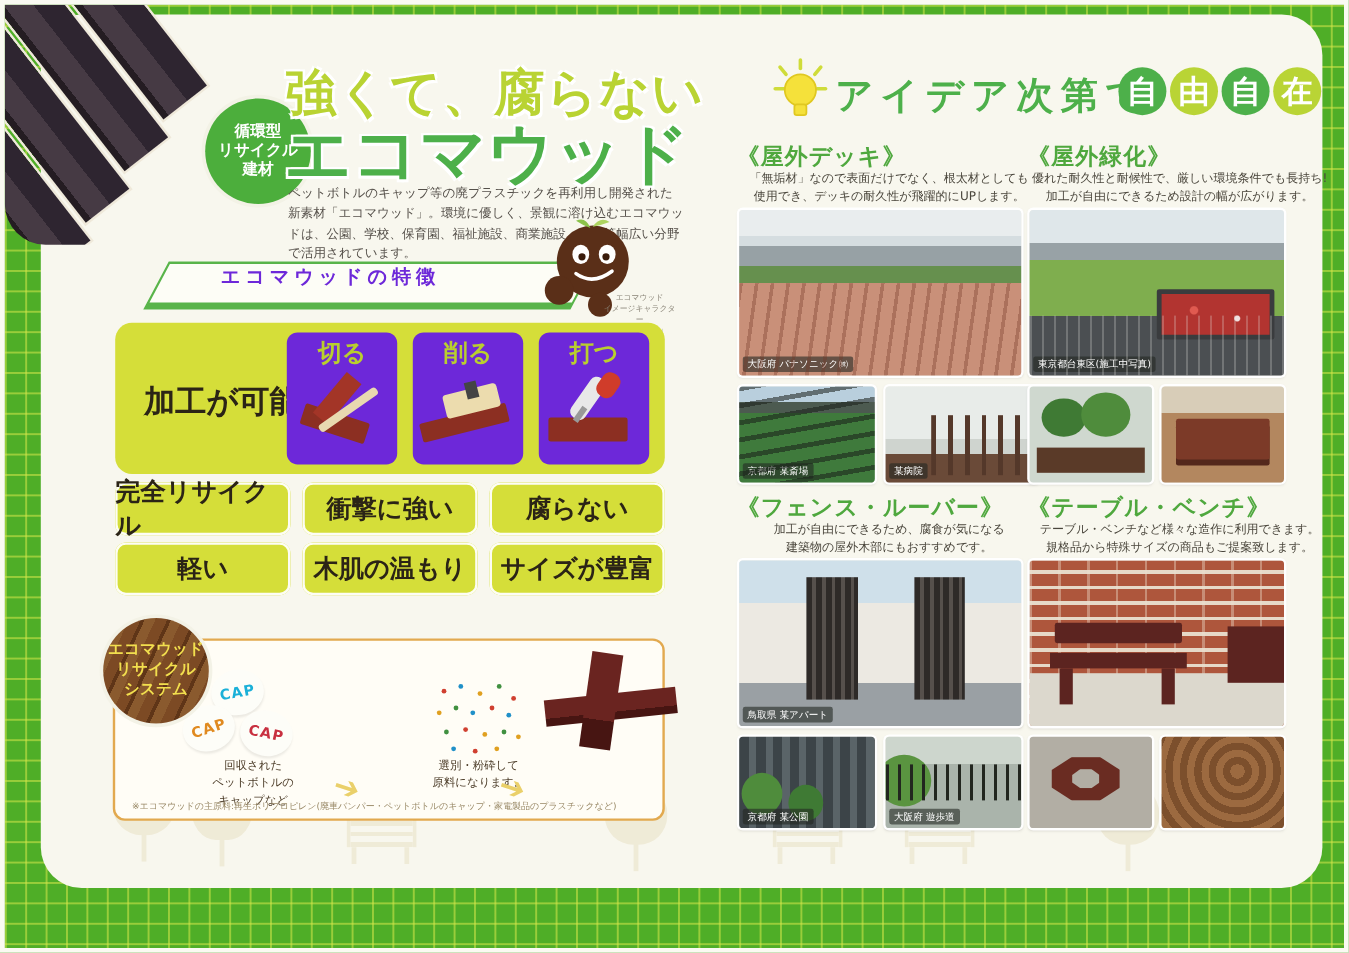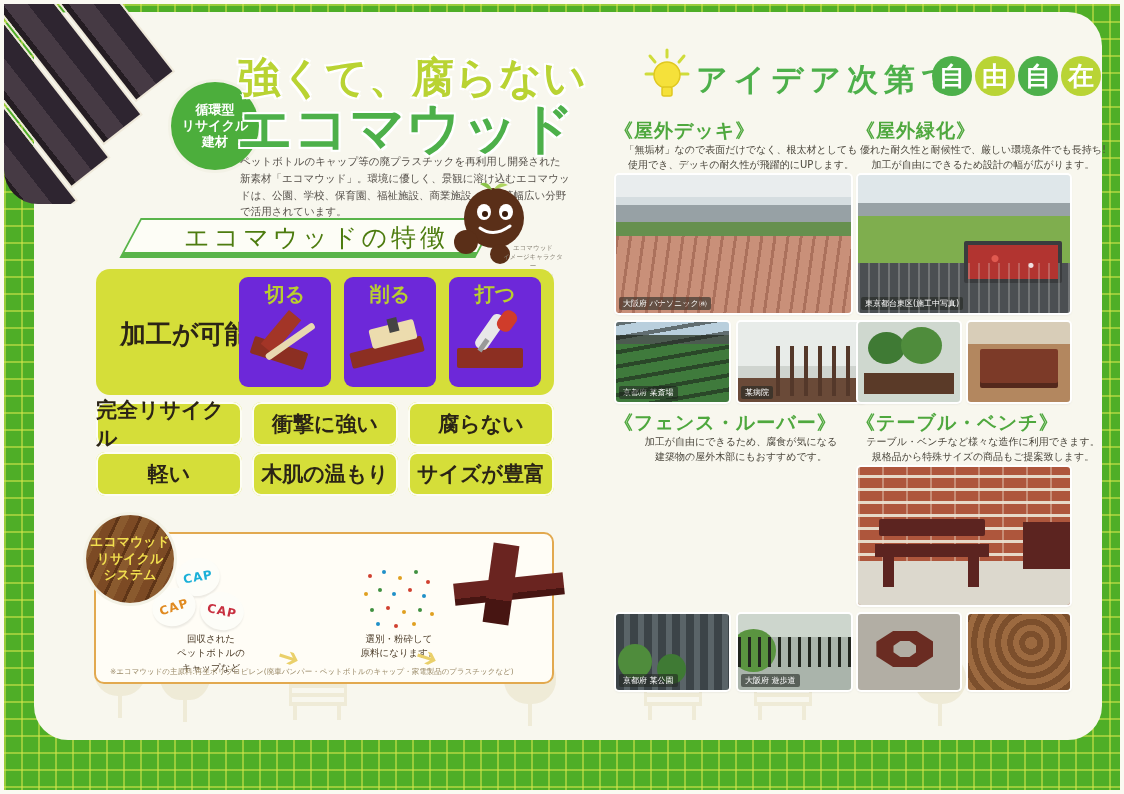--- a/index.html
+++ b/index.html
@@ -27,21 +27,21 @@
       background:#4cae3c;color:#fff;font-weight:bold;font-size:13px;line-height:1.25;
       display:flex;align-items:center;justify-content:center;text-align:center;white-space:pre-line;
       box-shadow:0 0 0 3px #f3f2e6;}
   .hl1{position:absolute;left:204px;top:38px;font-size:42px;font-weight:bold;color:#b9d333;
       letter-spacing:1px;text-shadow:2px 2px 0 #fff,-2px 2px 0 #fff,2px -2px 0 #fff,-2px -2px 0 #fff;}
   .hl2{position:absolute;left:203px;top:80px;font-size:55px;font-weight:bold;color:#4db04a;
       letter-spacing:0px;text-shadow:2px 2px 0 #fff,-2px 2px 0 #fff,2px -2px 0 #fff,-2px -2px 0 #fff;}
   .intro{position:absolute;left:206px;top:141px;width:330px;font-size:10.5px;line-height:1.6;color:#55504a;}
   .banner{position:absolute;left:96px;top:206px;width:356px;height:40px;border:2px solid #59b44a;
       transform:skewX(-28deg);background:#fdfdf6;border-bottom:6px solid #59b44a;}
-  .banner-txt{position:absolute;left:150px;top:209px;font-size:25px;letter-spacing:4px;color:#4d7c0f;font-weight:normal;}
+  .banner-txt{position:absolute;left:150px;top:209px;font-size:16px;letter-spacing:4px;color:#6d28d9;font-weight:bold;}
   .mascot{position:absolute;left:408px;top:168px;}
   .mascot-cap{position:absolute;left:468px;top:232px;width:62px;font-size:6.5px;color:#8a8578;line-height:1.4;white-space:pre-line;}
   .workbox{position:absolute;left:62px;top:257px;width:458px;height:126px;background:#d5de39;border-radius:14px;}
   .work-label{position:absolute;left:24px;top:48px;font-size:26px;font-weight:bold;color:#2b2416;}
   .wcard{position:absolute;top:8px;width:92px;height:110px;background:#6d28d9;border-radius:9px;text-align:center;}
   .wcard-label{font-size:20px;font-weight:bold;color:#b9cf2e;margin-top:4px;}
   .btn{position:absolute;height:44px;background:#d5de39;border-radius:9px;display:flex;align-items:center;
       justify-content:center;font-size:21px;font-weight:bold;color:#2b2416;box-shadow:0 0 0 2px #fdfdf4 inset;}
   .recycle-box{position:absolute;left:60px;top:520px;width:460px;height:152px;background:#fffdf6;
       border:2px solid #e2a94f;border-radius:10px;}
@@ -300,20 +300,25 @@
     <div class="ph p-planter1" style="left:824px;top:310px;width:102px;height:80px">
       <div class="bush" style="left:10%;top:12%;width:36%;height:40%"></div>
       <div class="bush" style="left:42%;top:6%;width:40%;height:46%;background:#4f8c3c"></div>
       <div class="planterbar"></div>
     </div>
     <div class="ph p-planter2" style="left:934px;top:310px;width:102px;height:80px"></div>
 
     <div class="sec-title" style="left:580px;top:398px">《フェンス・ルーバー》</div>
     <div class="sec-desc pre" style="left:582px;top:422px">加工が自由にできるため、腐食が気になる
 建築物の屋外木部にもおすすめです。</div>
+    <div class="ph p-fence-main" style="left:582px;top:455px;width:235px;height:138px">
+      <div class="louver" style="left:24%"></div>
+      <div class="louver" style="left:62%"></div>
+      <span class="ph-cap">鳥取県 某アパート</span>
+    </div>
     <div class="ph p-fence-plants" style="left:582px;top:602px;width:113px;height:76px">
       <div class="bush" style="left:2%;top:40%;width:30%;height:46%;background:#4f8c3c"></div>
       <div class="bush" style="left:36%;top:52%;width:26%;height:40%"></div>
       <span class="ph-cap">京都府 某公園</span>
     </div>
     <div class="ph p-fence-path" style="left:704px;top:602px;width:113px;height:76px">
       <div class="bush" style="left:-6%;top:20%;width:40%;height:56%;background:#5a9440"></div>
       <span class="ph-cap">大阪府 遊歩道</span>
     </div>
 

